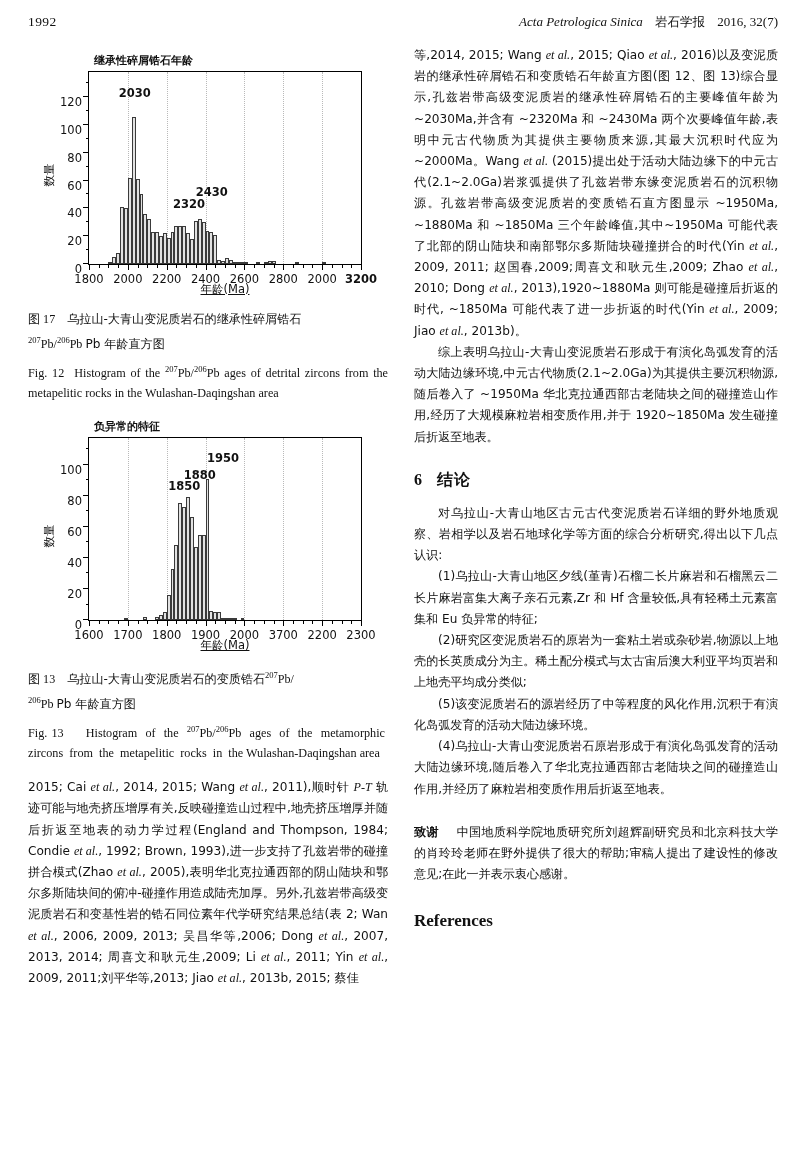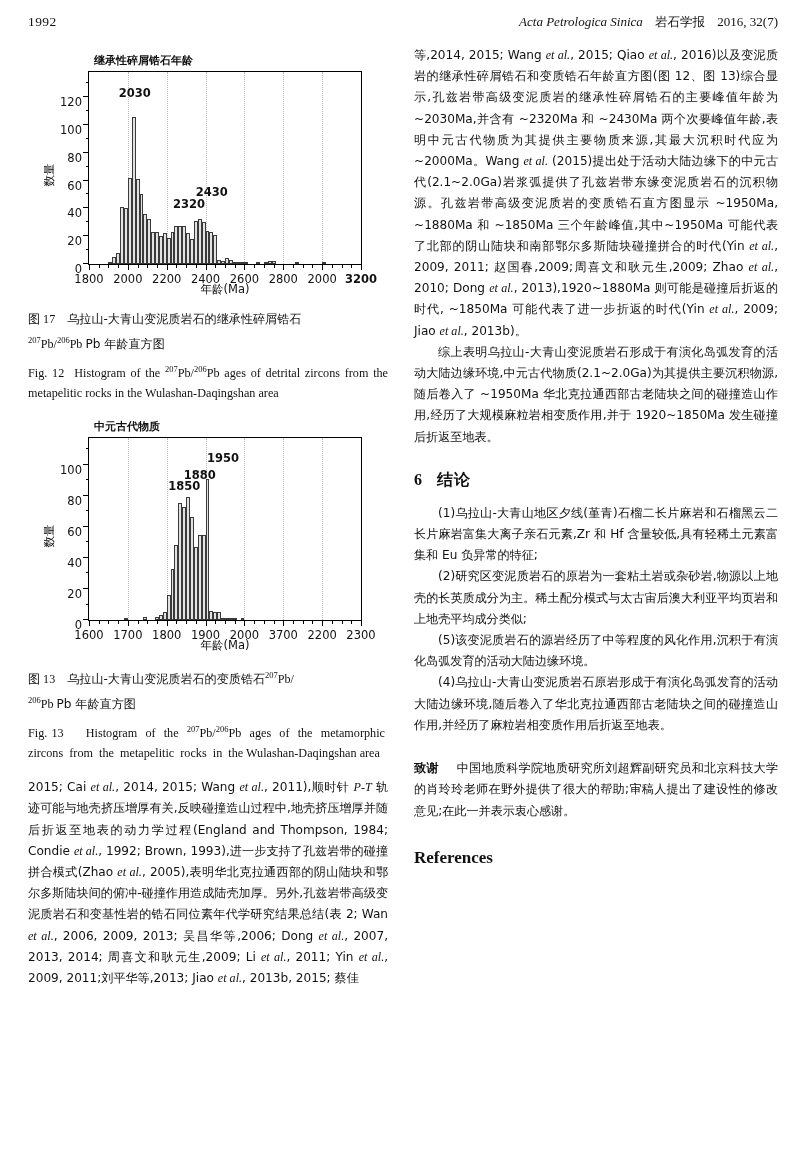--- a/index.html
+++ b/index.html
@@ -106,21 +106,21 @@
     font-family:"DejaVu Sans", sans-serif; font-size:11.5px; white-space:nowrap;
   }
   .axis-y-title {
     position:absolute; left: 2px; top: 50%;
     transform: translateY(-50%) rotate(-90deg);
     transform-origin: center;
     font-family:"DejaVu Sans", sans-serif; font-size: 11.5px; white-space:nowrap;
   }
   .axis-x-title {
     position:absolute; left: 52px; right: 4px; bottom: 2px; text-align:center;
-    font-family:"DejaVu Sans", sans-serif; font-size: 11.5px;
+    font-family:"DejaVu Sans", sans-serif; font-size: 11.5px; text-decoration: underline;
   }
   .peak {
     position:absolute; transform: translateX(-50%);
     font-family:"DejaVu Sans", sans-serif; font-size: 11.5px; font-weight:600;
     white-space:nowrap;
   }
 
   .figcap { margin-top: 10px; }
   .cap-cn {
     font-family:"DejaVu Sans", sans-serif; font-size: 12.1px; line-height: 21px;
@@ -275,21 +275,21 @@
             <sup class="iso">207</sup><span class="lat">Pb/</span><sup class="iso">206</sup><span class="lat">Pb </span><span>Pb 年龄直方图</span>
           </p>
           <p class="cap-en">
             <span class="cap-lead">Fig. 12</span><span>Histogram of the</span> <sup class="iso">207</sup>Pb/<sup class="iso">206</sup>Pb ages of detrital zircons from the metapelitic rocks in the Wulashan-Daqingshan area
           </p>
         </div>
       </div>
 
       <div class="figure" style="margin-top:14px;">
         <div class="figbox f2">
-          <div class="chart-title">中元古代物质</div>
+          <div class="chart-title">负异常的特征</div>
           <div class="axis-y-title">数量</div>
           <div class="plot" id="plot1">
               <div class="gridv" style="left: 38.8571px;"></div>
               <div class="gridv" style="left: 77.7143px;"></div>
               <div class="gridv" style="left: 116.571px;"></div>
               <div class="gridv" style="left: 155.429px;"></div>
               <div class="gridv" style="left: 194.286px;"></div>
               <div class="gridv" style="left: 233.143px;"></div>
               <div class="bar" style="left: 34.9714px; width: 3.88571px; height: 1.55556px;"></div>
               <div class="bar" style="left: 54.4px; width: 3.88571px; height: 3.11111px;"></div>
@@ -394,20 +394,21 @@
     <div class="col col-r">
 
       <p class="body" id="rparaA"><span>等,2014, 2015; Wang </span><span class="ital">et al.</span><span>, 2015; Qiao </span><span class="ital">et al.</span><span>, 2016)以及变泥质岩的继承性碎屑锆石和变质锆石年龄直方图(图 12、图 13)综合显示,孔兹岩带高级变泥质岩的继承性碎屑锆石的主要峰值年龄为 ~2030Ma,并含有 ~2320Ma 和 ~2430Ma 两个次要峰值年龄,表明中元古代物质为其提供主要物质来源,其最大沉积时代应为 ~2000Ma。Wang </span><span class="ital">et al.</span><span> (2015)提出处于活动大陆边缘下的中元古代(2.1~2.0Ga)岩浆弧提供了孔兹岩带东缘变泥质岩石的沉积物源。孔兹岩带高级变泥质岩的变质锆石直方图显示 ~1950Ma, ~1880Ma 和 ~1850Ma 三个年龄峰值,其中~1950Ma 可能代表了北部的阴山陆块和南部鄂尔多斯陆块碰撞拼合的时代(Yin </span><span class="ital">et al.</span><span>, 2009, 2011; 赵国春,2009;周喜文和耿元生,2009; Zhao </span><span class="ital">et al.</span><span>, 2010; Dong </span><span class="ital">et al.</span><span>, 2013),1920~1880Ma 则可能是碰撞后折返的时代, ~1850Ma 可能代表了进一步折返的时代(Yin </span><span class="ital">et al.</span><span>, 2009; Jiao </span><span class="ital">et al.</span><span>, 2013b)。</span></p>
 
       <p class="body indent">综上表明乌拉山-大青山变泥质岩石形成于有演化岛弧发育的活动大陆边缘环境,中元古代物质(2.1~2.0Ga)为其提供主要沉积物源,随后卷入了 ~1950Ma 华北克拉通西部古老陆块之间的碰撞造山作用,经历了大规模麻粒岩相变质作用,并于 1920~1850Ma 发生碰撞后折返至地表。</p>
 
       <h2 class="section">
         <span class="num">6</span><span>结论</span>
       </h2>
 
+      <p class="body indent">对乌拉山-大青山地区古元古代变泥质岩石详细的野外地质观察、岩相学以及岩石地球化学等方面的综合分析研究,得出以下几点认识:</p>
       <p class="body indent">(1)乌拉山-大青山地区夕线(堇青)石榴二长片麻岩和石榴黑云二长片麻岩富集大离子亲石元素,Zr 和 Hf 含量较低,具有轻稀土元素富集和 Eu 负异常的特征;</p>
       <p class="body indent">(2)研究区变泥质岩石的原岩为一套粘土岩或杂砂岩,物源以上地壳的长英质成分为主。稀土配分模式与太古宙后澳大利亚平均页岩和上地壳平均成分类似;</p>
       <p class="body indent">(5)该变泥质岩石的源岩经历了中等程度的风化作用,沉积于有演化岛弧发育的活动大陆边缘环境。</p>
       <p class="body indent">(4)乌拉山-大青山变泥质岩石原岩形成于有演化岛弧发育的活动大陆边缘环境,随后卷入了华北克拉通西部古老陆块之间的碰撞造山作用,并经历了麻粒岩相变质作用后折返至地表。</p>
 
       <p class="body" style="margin-top:22px;">
         <span class="ack-lead">致谢</span><span>中国地质科学院地质研究所刘超辉副研究员和北京科技大学的肖玲玲老师在野外提供了很大的帮助;审稿人提出了建设性的修改意见;在此一并表示衷心感谢。</span>
       </p>
 
       <h2 class="refhead">References</h2>

